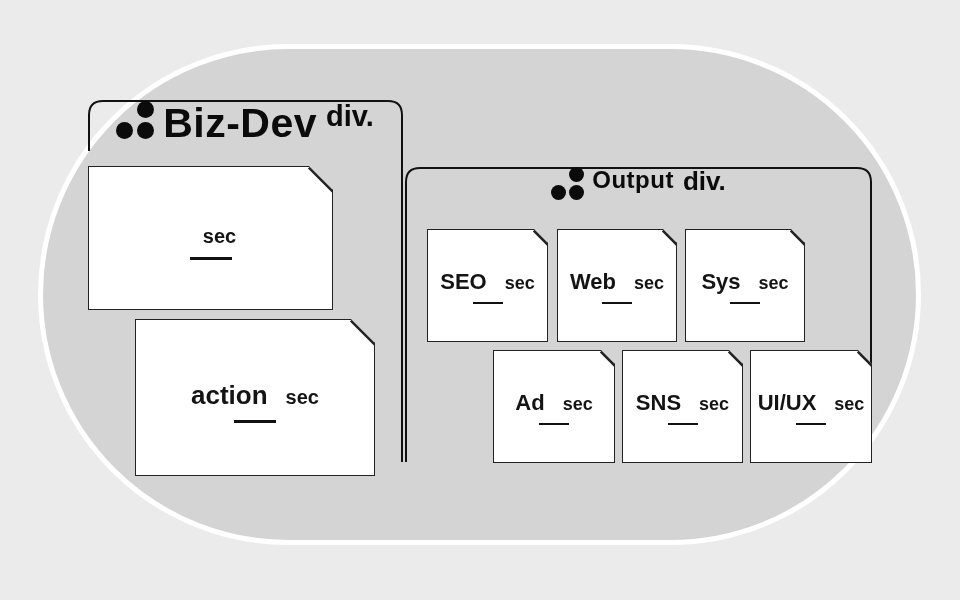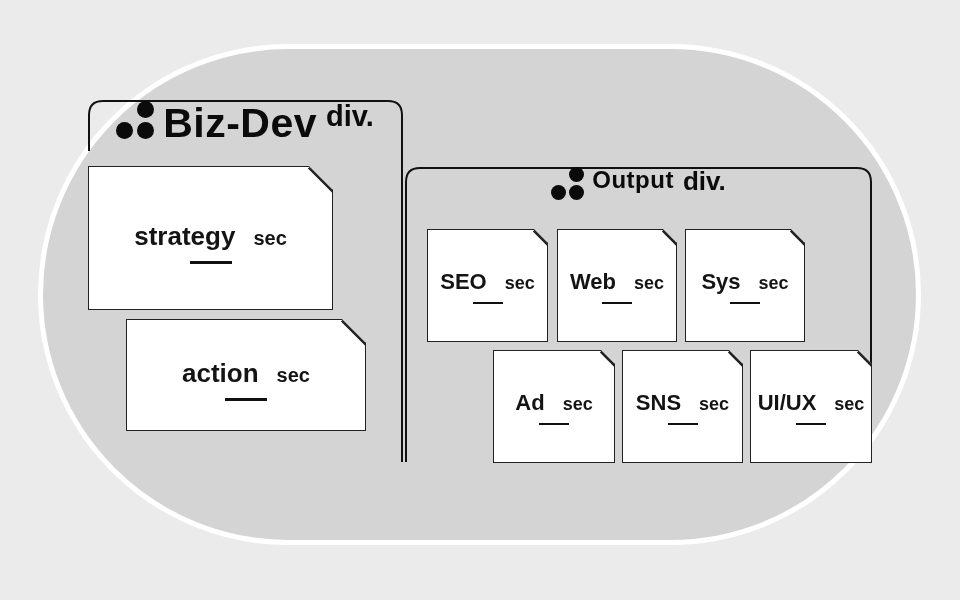--- a/index.html
+++ b/index.html
@@ -112,27 +112,26 @@
           <i></i>
         </span>
     </span>
     <span class="hname">Output</span>
     <span class="hsuffix">div.</span>
   </div>
 
   <div class="box box-lg" style="left:88px;top:166px;width:245px;height:144px;">
     <span class="notch"></span>
     <div class="label">
-      <span class="bname">strategy</span>
       <span class="bsuffix">sec</span>
     </div>
     <span class="dash"></span>
   </div>
 
-  <div class="box box-lg" style="left:126px;top:319px;width:240px;height:112px;">
+  <div class="box box-lg" style="left:135px;top:319px;width:240px;height:157px;">
     <span class="notch"></span>
     <div class="label">
       <span class="bname">action</span>
       <span class="bsuffix">sec</span>
     </div>
     <span class="dash"></span>
   </div>
 
   <div class="box box-sm" style="left:427px;top:229px;width:121px;height:113px;">
     <span class="notch"></span>

